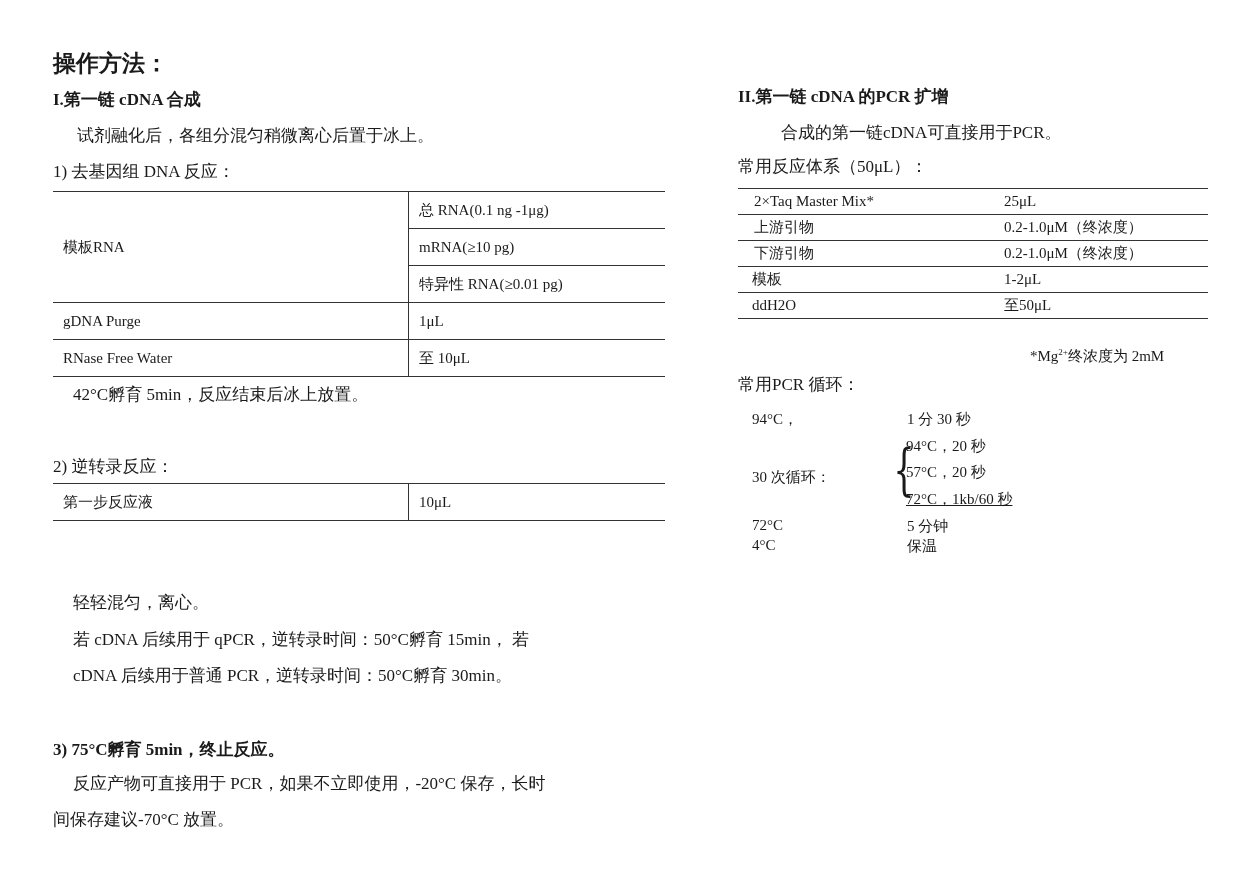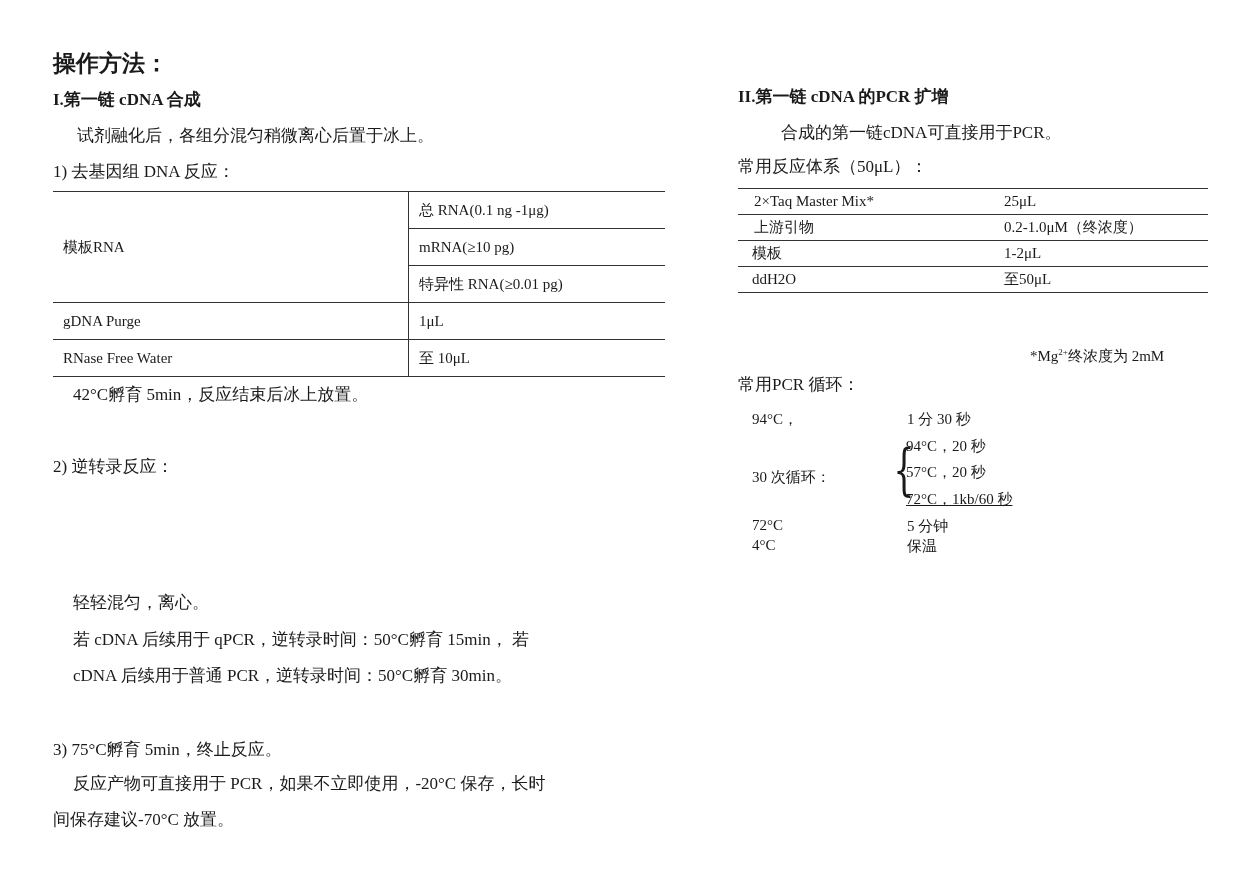--- a/index.html
+++ b/index.html
@@ -61,43 +61,51 @@
   </tr>
 </tbody>
   </table>
 
 <div class="abs p" style="left:73px; top:383px;">42°C孵育 5min，反应结束后冰上放置。</div>
 
 <div class="abs p" style="left:53px; top:455px;text-align:center;">2) 逆转录反应：</div>
 
 <table class="t2">
   <tbody>
+      <tr style="height:37px;">
+    <td class="c1">第一步反应液</td>
+    <td>10μL</td>
+  </tr>
 </tbody>
   </table>
 
 <div class="abs p" style="left:73px; top:591px;">轻轻混匀，离心。</div>
 <div class="abs p" style="left:73px; top:628px;">若 cDNA 后续用于 qPCR，逆转录时间：50°C孵育 15min， 若</div>
 <div class="abs p" style="left:73px; top:664px;">cDNA 后续用于普通 PCR，逆转录时间：50°C孵育 30min。</div>
 
-<div class="abs p" style="left:53px; top:738px;">3) 75°C孵育 5min，终止反应。</div>
+<div class="abs p" style="left:53px; top:738px;font-weight:bold;">3) 75°C孵育 5min，终止反应。</div>
 <div class="abs p" style="left:73px; top:772px;">反应产物可直接用于 PCR，如果不立即使用，-20°C 保存，长时</div>
 <div class="abs p" style="left:53px; top:808px;text-align:right;">间保存建议-70°C 放置。</div>
 
 <div class="abs h2" style="left:738px; top:85px;">II.第一链 cDNA 的PCR 扩增</div>
 <div class="abs p" style="left:781px; top:121px;">合成的第一链cDNA可直接用于PCR。</div>
 <div class="abs p" style="left:738px; top:155px;">常用反应体系（50μL）：</div>
 
 <table class="t3">
   <tbody>
       <tr>
     <td class="c1">2×Taq Master Mix*</td>
     <td>25μL</td>
   </tr>
   <tr>
     <td class="c1">上游引物</td>
+    <td>0.2-1.0μM（终浓度）</td>
+  </tr>
+  <tr>
+    <td class="c1">下游引物</td>
     <td>0.2-1.0μM（终浓度）</td>
   </tr>
   <tr>
     <td class="c1 c1b">模板</td>
     <td>1-2μL</td>
   </tr>
   <tr>
     <td class="c1 c1b">ddH2O</td>
     <td>至50μL</td>
   </tr>

